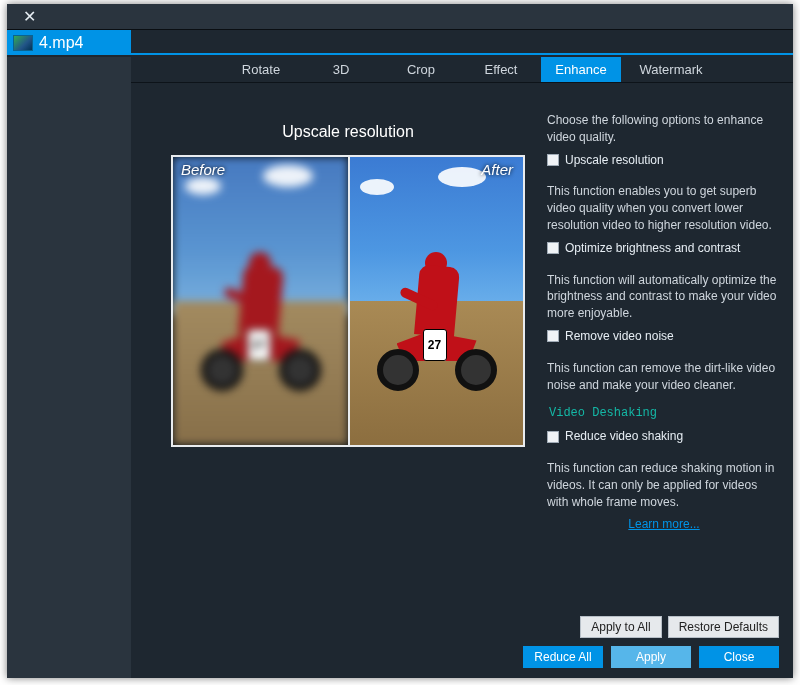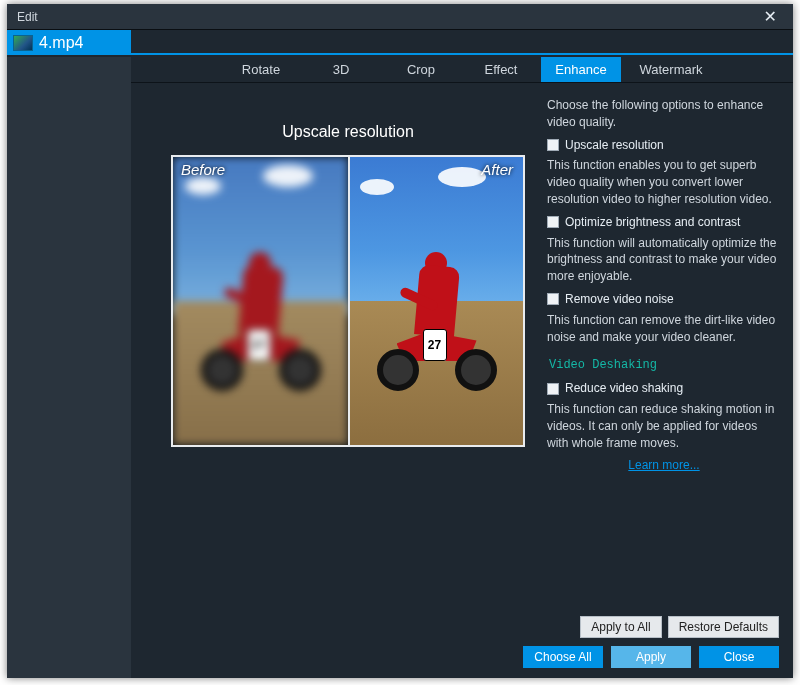--- a/index.html
+++ b/index.html
@@ -175,21 +175,21 @@
   .before .corner-label { left:8px; filter:none; }
   .after .corner-label { right:10px; }
   
   .options {
     position: absolute;
     left: 416px; top: 14px; right: 12px;
     color: #cfd6dd;
     font-size: 12px;
     line-height: 1.4;
   }
-  .options p { margin-bottom: 6px; }
+  .options p { margin-bottom: 6px; margin-top: 15px; }
   .chk {
     display:flex; align-items:center; gap:6px;
     margin: 6px 0 4px 0;
     color: #e6edf3;
     cursor:pointer;
   }
   .chk .box {
     width:12px; height:12px; background:#f0f3f6;
     border:1px solid #a0abb6;
   }
@@ -226,21 +226,20 @@
     cursor:pointer;
   }
   .btnrow2 button.dim { background:#56b6ea; }
 </style>
 </head>
 <body>
 
 <div class="window">
 
   <div class="titlebar">
-    <span class="title">Edit</span>
     <span class="close-x">✕</span>
   </div>
 
   <div class="filetab-strip">
     <div class="filetab">
       <span class="thumb"></span>
       <span>4.mp4</span>
     </div>
   </div>
 
@@ -342,19 +341,19 @@
       <p>This function can reduce shaking motion in videos. It can only be applied for videos with whole frame moves.</p>
 
       <a class="learn">Learn more...</a>
     </div>
 
     <div class="btnrow1">
       <button>Apply to All</button>
       <button>Restore Defaults</button>
     </div>
     <div class="btnrow2">
-      <button>Choose All</button>
+      <button>Reduce All</button>
       <button class="dim">Apply</button>
       <button>Close</button>
     </div>
 
   </div>
 </div>
 
 </body></html>

